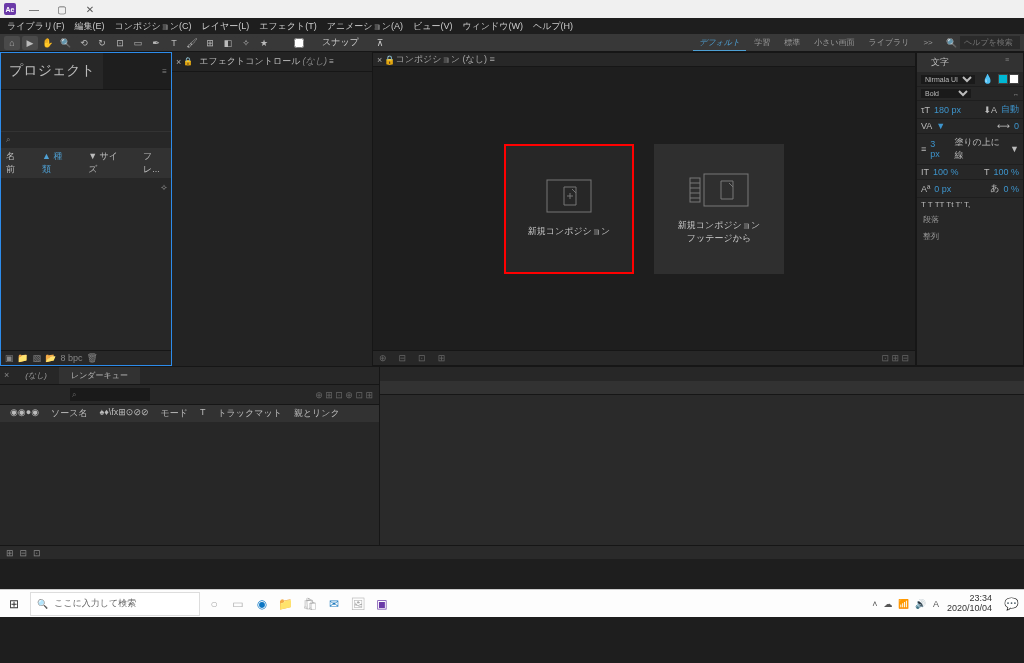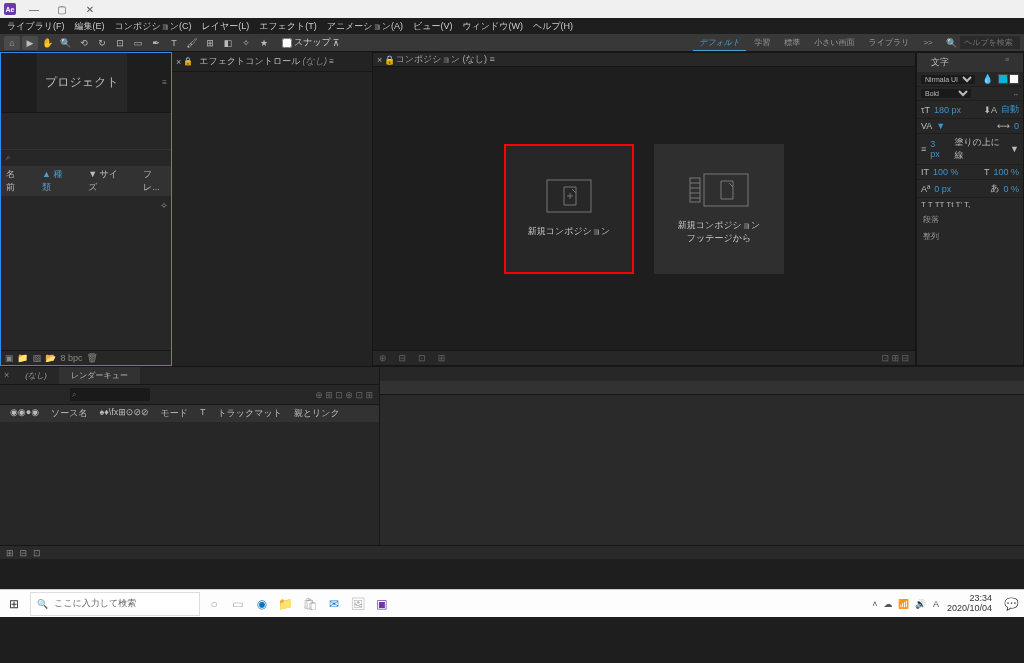--- a/index.html
+++ b/index.html
@@ -9,33 +9,33 @@
 .titlebar .logo { width: 12px; height: 12px; background: #6b3aa8; margin-right: 4px; display: flex; align-items: center; justify-content: center; color: #fff; font-size: 7px; font-weight: bold; border-radius: 2px; }
 .titlebar .title { flex: 1; font-size: 9px; }
 .titlebar .winbtn { width: 28px; height: 18px; display: flex; align-items: center; justify-content: center; color: #555; font-size: 10px; }
 
 .menubar { height: 16px; background: #1e1e1e; display: flex; align-items: center; padding-left: 4px; gap: 4px; color: #ccc; font-size: 8px; }
 .menubar span { padding: 1px 3px; }
 
 .toolbar { height: 18px; background: #383838; display: flex; align-items: center; padding-left: 4px; gap: 2px; border-bottom: 1px solid #161616; }
 .toolbar .tool { width: 16px; height: 14px; background: #383838; color: #bbb; display: flex; align-items: center; justify-content: center; font-size: 9px; border-radius: 2px; }
 .toolbar .tool.active { background: #4a4a4a; }
-.toolbar .snap { margin-left: 8px; color: #ccc; font-size: 8px; display: flex; align-items: center; gap: 2px; }
+.toolbar .snap { margin-left: 20px; color: #ccc; font-size: 8px; display: flex; align-items: center; gap: 18px; }
 .toolbar .snap input { width: 10px; height: 10px; }
 .toolbar .spacer { flex: 1; }
 .toolbar .workspace { padding: 2px 6px; color: #999; font-size: 8px; }
 .toolbar .workspace.active { color: #4ea0d4; border-bottom: 1px solid #4ea0d4; font-style: italic; }
 .toolbar .help { display: flex; align-items: center; gap: 2px; margin-left: 6px; margin-right: 4px; }
 .toolbar .help input { background: #2a2a2a; border: none; color: #999; font-size: 8px; padding: 2px 4px; width: 60px; }
 
 .workspace-area { display: flex; height: 314px; }
 
 .project { width: 172px; border: 1px solid #2d8ceb; display: flex; flex-direction: column; }
 .project .tabs { display: flex; align-items: center; border-bottom: 1px solid #161616; }
-.project .tab { padding: 21px 8px; font-size: 12px; color: #bbb; background: #323232; margin-left: 36px; }
+.project .tab { padding: 9px 8px; font-size: 14px; color: #bbb; background: #323232; }
 .project .tab.active { background: #272727; }
 .project .hamburger { margin-left: auto; margin-right: 4px; color: #888; font-size: 8px; }
 .project .body { flex: 1; background: #272727; display: flex; flex-direction: column; }
 .project .search { padding: 3px 5px; font-size: 8px; color: #888; border-top: 1px solid #333; }
 .project .cols { display: flex; background: #323232; font-size: 8px; padding: 2px 5px; gap: 20px; color: #bbb; }
 .project .cols .col2 { color: #4ea0d4; margin-left: auto; }
 .project .footer { background: #272727; border-top: 1px solid #161616; padding: 2px 4px; font-size: 8px; color: #888; display: flex; gap: 4px; }
 
 .effectctl { flex: 1 1 200px; max-width: 200px; background: #232323; }
 .effectctl .tabs { display: flex; align-items: center; border-bottom: 1px solid #161616; padding-left: 4px; }

